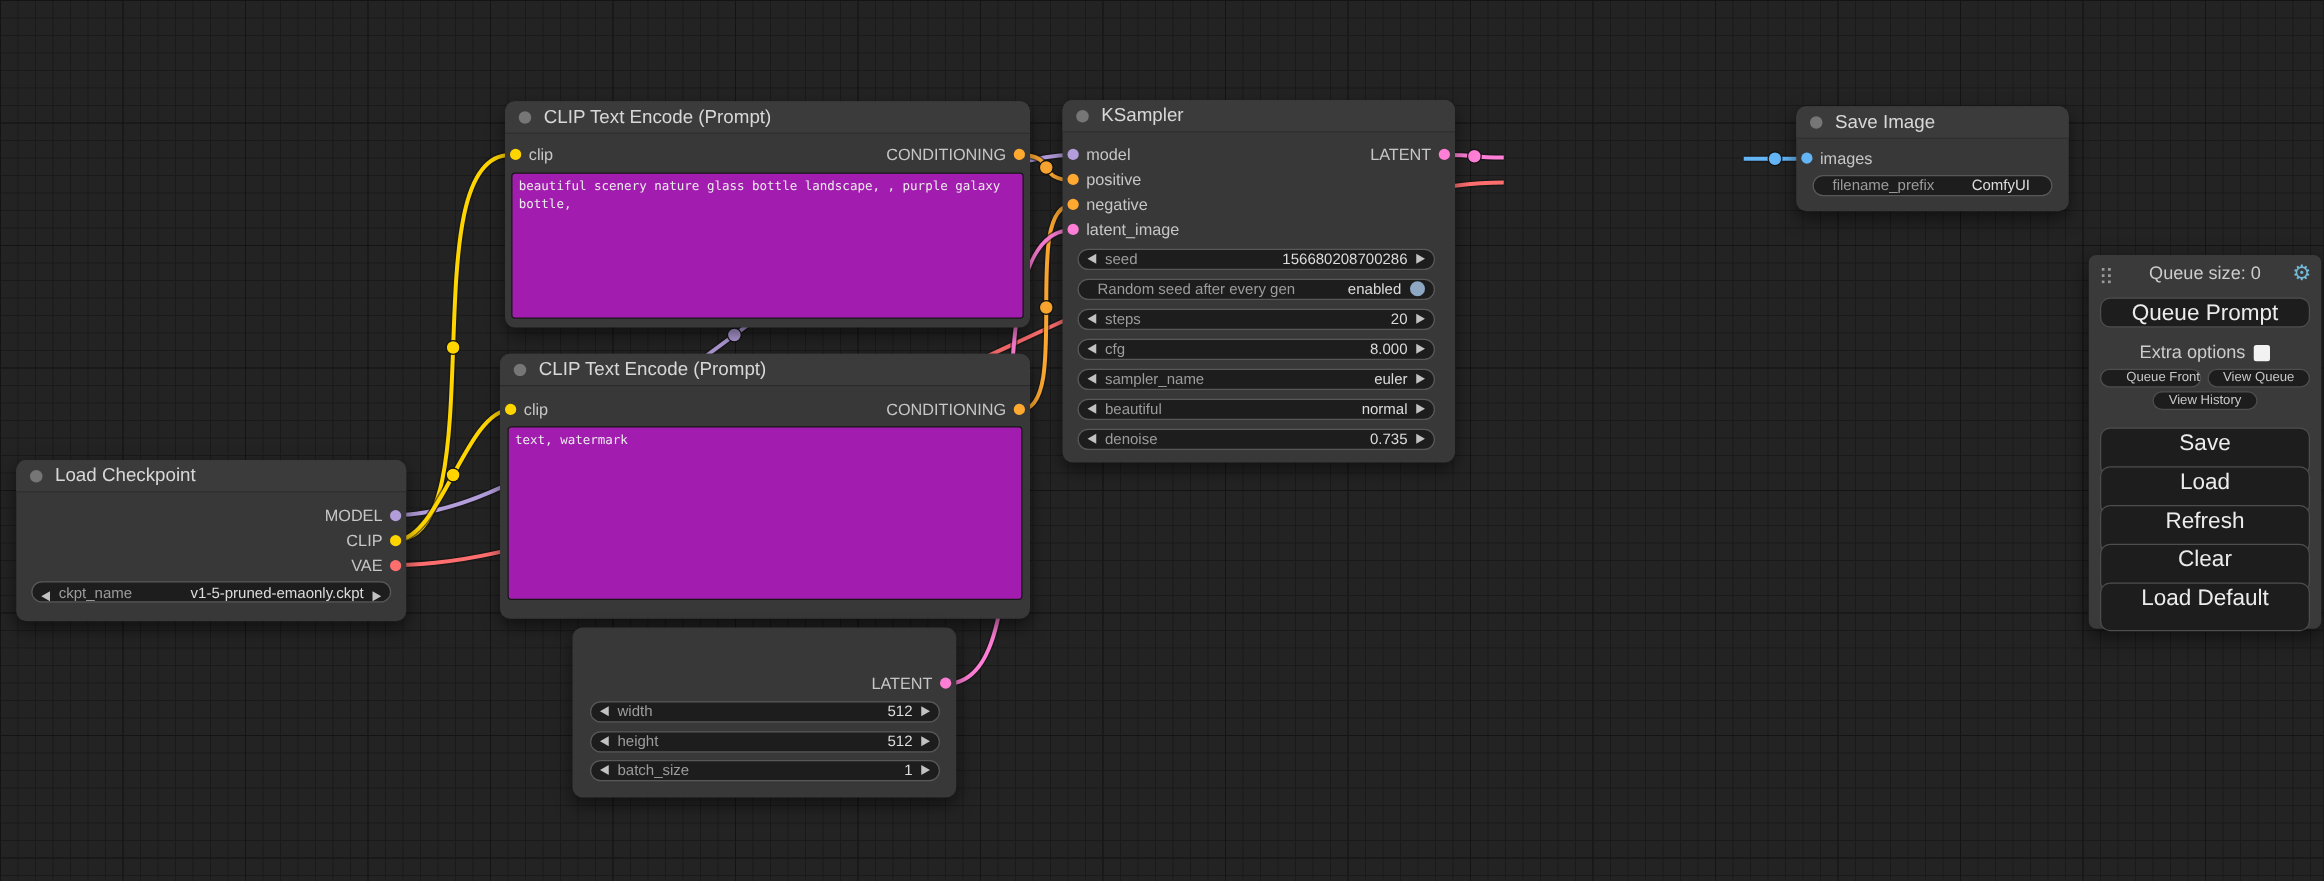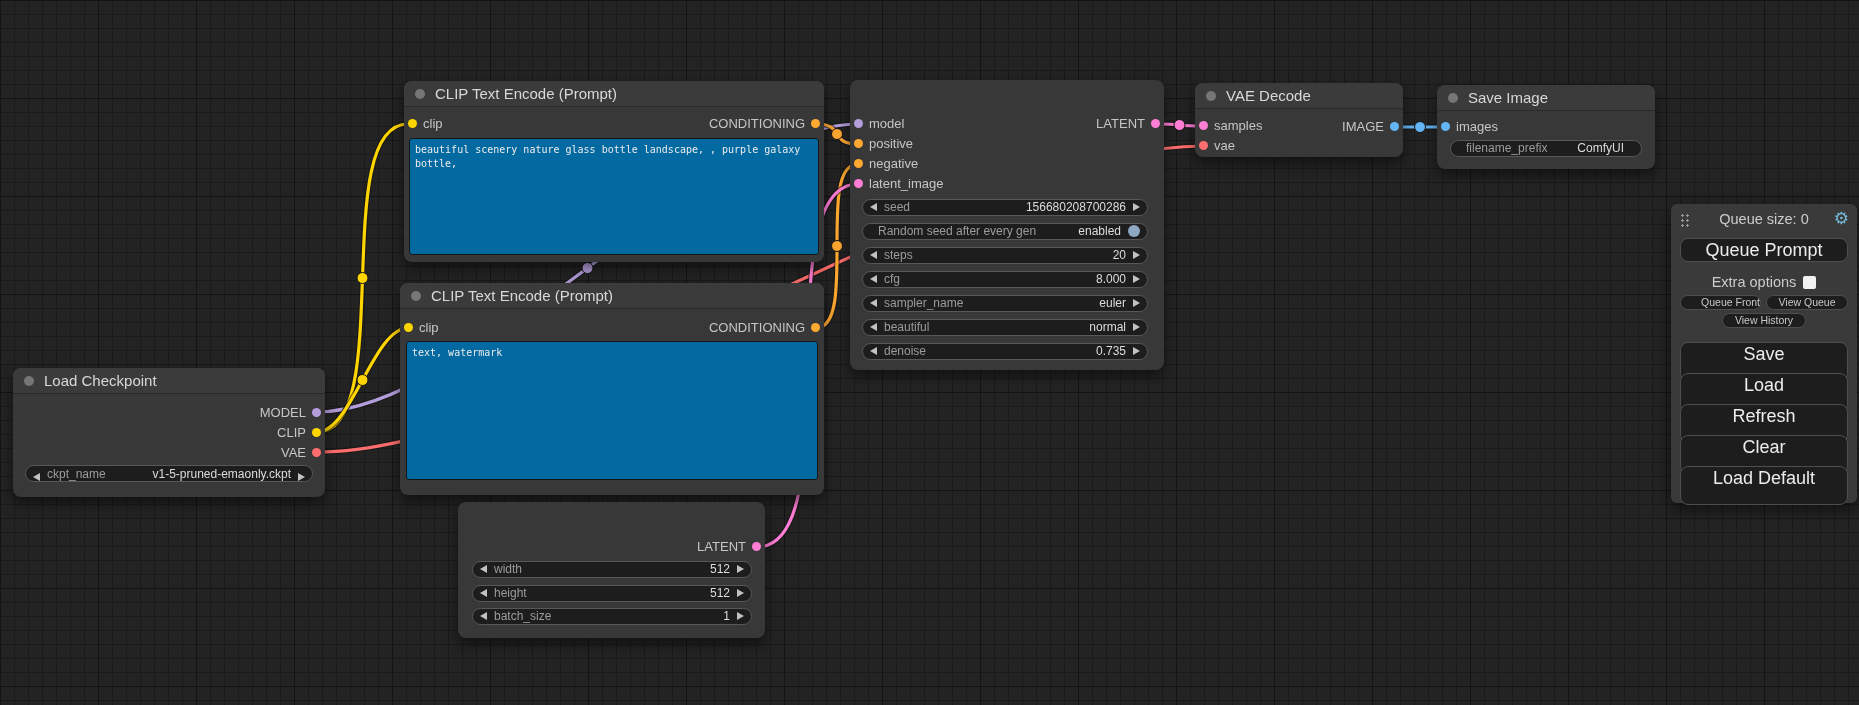--- a/index.html
+++ b/index.html
@@ -41,21 +41,21 @@
     display:flex; align-items:center; padding:0 7px; gap:7px;
     font-size:12px; color:#9c9c9c; overflow:hidden; white-space:nowrap;
   }
   .wvalue{ margin-left:auto; color:#dcdcdc; }
   .arrL{ width:0; height:0; border-right:7px solid #c2c2c2;
     border-top:4.5px solid transparent; border-bottom:4.5px solid transparent; flex:none; }
   .arrR{ width:0; height:0; border-left:7px solid #c2c2c2;
     border-top:4.5px solid transparent; border-bottom:4.5px solid transparent; flex:none; }
   .toggle{ width:12px; height:12px; border-radius:50%; background:#8ea8c3; flex:none; }
   .ta{
-    position:absolute; background:#0369a1; border:1px solid #161616; border-radius:3px;
+    position:absolute; background:#a21caf; border:1px solid #161616; border-radius:3px;
     color:#ececec; font-family:"DejaVu Sans Mono", monospace; font-size:10px;
     line-height:14px; padding:4px 5px; white-space:pre-wrap; word-break:break-word;
   }
   
   #menu{
     position:absolute; left:1671px; top:204px; width:186px; height:299px;
     background:#3a3a3a; border-radius:6px; box-shadow:0 6px 16px rgba(0,0,0,.55); z-index:3;
   }
   .mhead{ position:relative; height:30px; }
   .dragdots{
@@ -167,20 +167,24 @@
       <span>clip</span>
     </div>
     <div class="port out" style="top:35px;">
       <span>CONDITIONING</span>
       <span class="pdot" style="background: rgb(255, 169, 49);"></span>
     </div>
     <div class="ta" style="left:6px; top:58px; width:412px; height:139px;">text, watermark</div>
   </div>
 
   <div class="node" style="left:850px; top:80px; width:314px; height:290px;">
+    <div class="ntitle">
+      <span class="tdot"></span>
+      <span>KSampler</span>
+    </div>
     <div class="port in" style="top:34px;">
       <span class="pdot" style="background: rgb(179, 157, 219);"></span>
       <span>model</span>
     </div>
     <div class="port in" style="top:54px;">
       <span class="pdot" style="background: rgb(255, 169, 49);"></span>
       <span>positive</span>
     </div>
     <div class="port in" style="top:74px;">
       <span class="pdot" style="background: rgb(255, 169, 49);"></span>
@@ -256,38 +260,20 @@
       <span class="arrR"></span>
     </div>
     <div class="pill" style="left:14px; top:105.5px; width:280px;">
       <span class="arrL"></span>
       <span>batch_size</span>
       <span class="wvalue">1</span>
       <span class="arrR"></span>
     </div>
   </div>
 
-  <div class="node" style="left:1195px; top:83px; width:208px; height:74px;">
-    <div class="ntitle">
-      <span class="tdot"></span>
-      <span>VAE Decode</span>
-    </div>
-    <div class="port in" style="top:33px;">
-      <span class="pdot" style="background: rgb(255, 126, 214);"></span>
-      <span>samples</span>
-    </div>
-    <div class="port in" style="top:53px;">
-      <span class="pdot" style="background: rgb(255, 110, 110);"></span>
-      <span>vae</span>
-    </div>
-    <div class="port out" style="top:34px;">
-      <span>IMAGE</span>
-      <span class="pdot" style="background: rgb(100, 181, 246);"></span>
-    </div>
-  </div>
 
   <div class="node" style="left:1437px; top:85px; width:218px; height:84px;">
     <div class="ntitle">
       <span class="tdot"></span>
       <span>Save Image</span>
     </div>
     <div class="port in" style="top:32px;">
       <span class="pdot" style="background: rgb(100, 181, 246);"></span>
       <span>images</span>
     </div>

